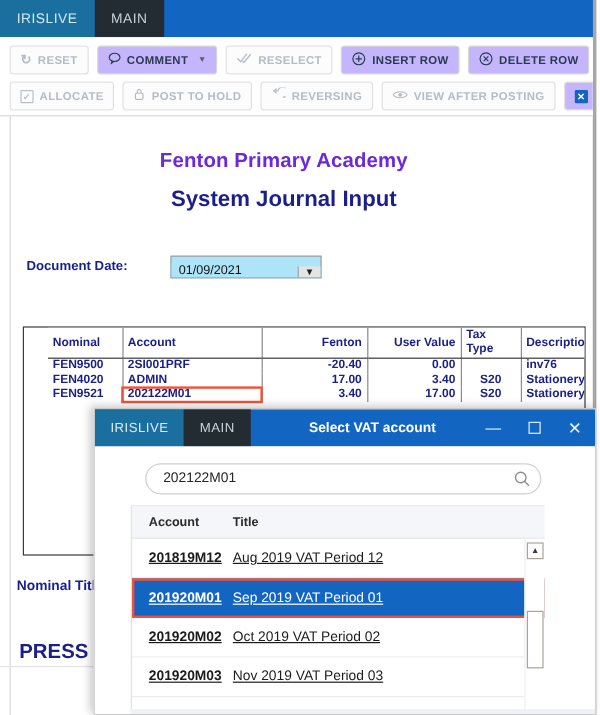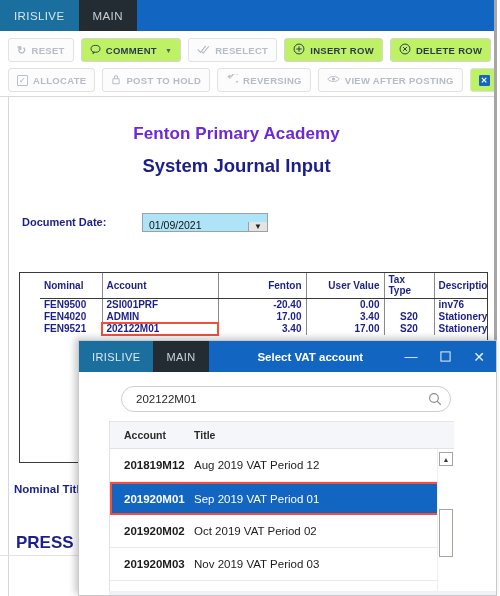--- a/index.html
+++ b/index.html
@@ -52,21 +52,21 @@
     width: 497px; height: 66px;
     background: #ffffff;
     border-bottom: 1px solid #d9d9d9;
     padding: 6px 0 0 8px;
   }
   .btn-row { display: flex; align-items: center; gap: 7px; height: 26px; margin-bottom: 4px; }
   .rbtn {
     display: inline-flex; align-items: center; gap: 5px;
     height: 24px; padding: 0 8px;
     border: 1px solid #d6d6d6; border-radius: 3px;
-    background: #bef264;
+    background: #c4b5fd;
     font-size: 9.5px; font-weight: bold; letter-spacing: .3px;
     color: #2b3b4e;
     white-space: nowrap;
   }
   .rbtn.dis { color: #b5bcc4; border-color: #e2e2e2; background: #fcfcfc; }
   .rbtn.hl  { color: #1265c0; border-color: #e0e0e0; }
   .rbtn .ic { font-size: 11px; line-height: 1; display: inline-block; }
   .rbtn.dis .ic { color: #b5bcc4; }
   .rbtn .caret { font-size: 7px; color: #55606c; margin-left: 3px; }
   .sqchk {
@@ -236,20 +236,21 @@
   }
   .lh-acct { width: 84px; padding-left: 14px; }
   .lh-title { flex: 1; }
   .lrow {
     display: flex; align-items: center;
     height: 33px;
     border-bottom: 1px solid #e7eaee;
     font-size: 11.5px;
     color: #1c1c1c;
     background: #fff;
+    text-decoration: underline;
   }
   .lrow .acct { width: 84px; padding-left: 14px; font-weight: bold; }
   .lrow .ttl  { flex: 1; }
   .lrow.sel {
     background: #1265c0; color: #ffffff;
     outline: 2px solid #f2503c; outline-offset: -2px;
     border-bottom: none;
   }
   .list-scroll {
     position: absolute; right: 0; top: 27px;

